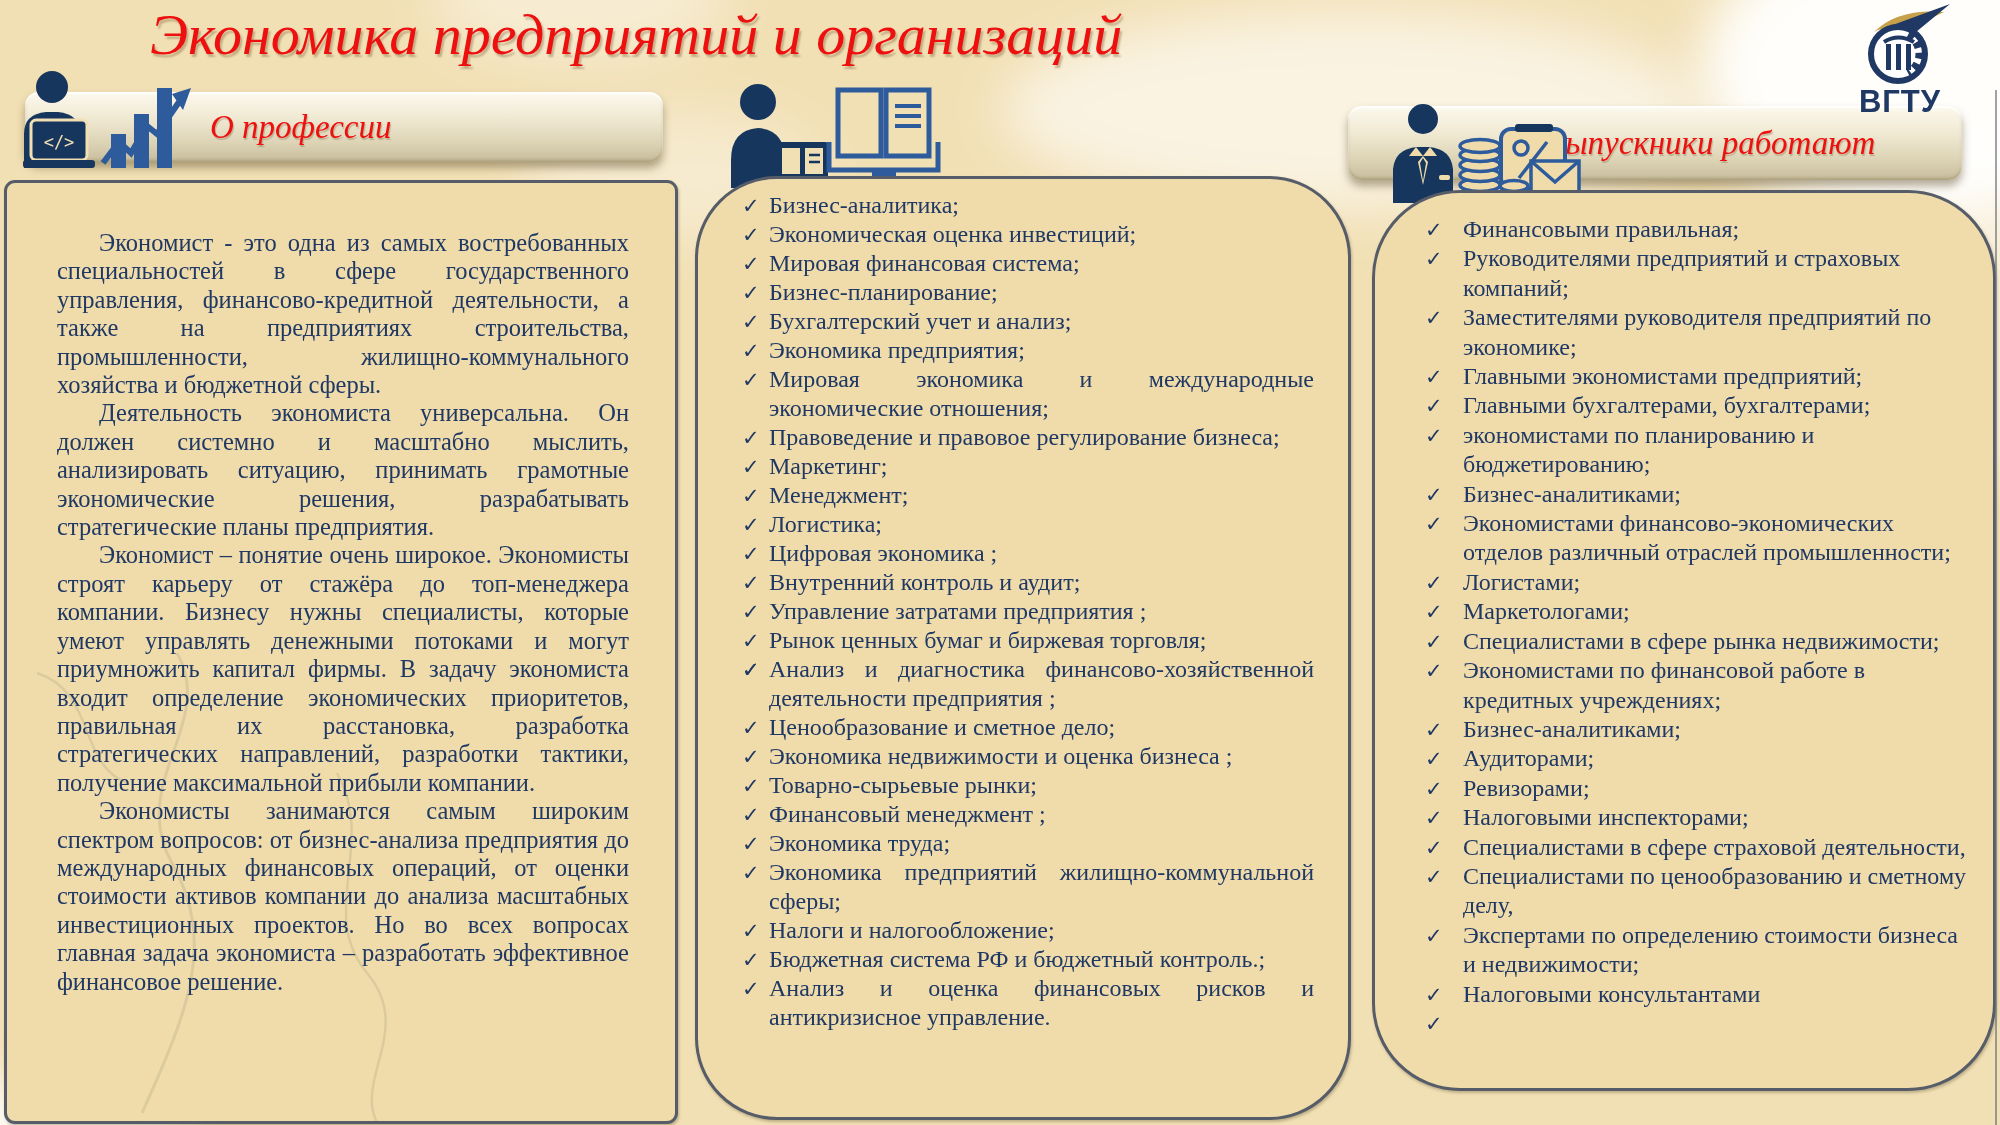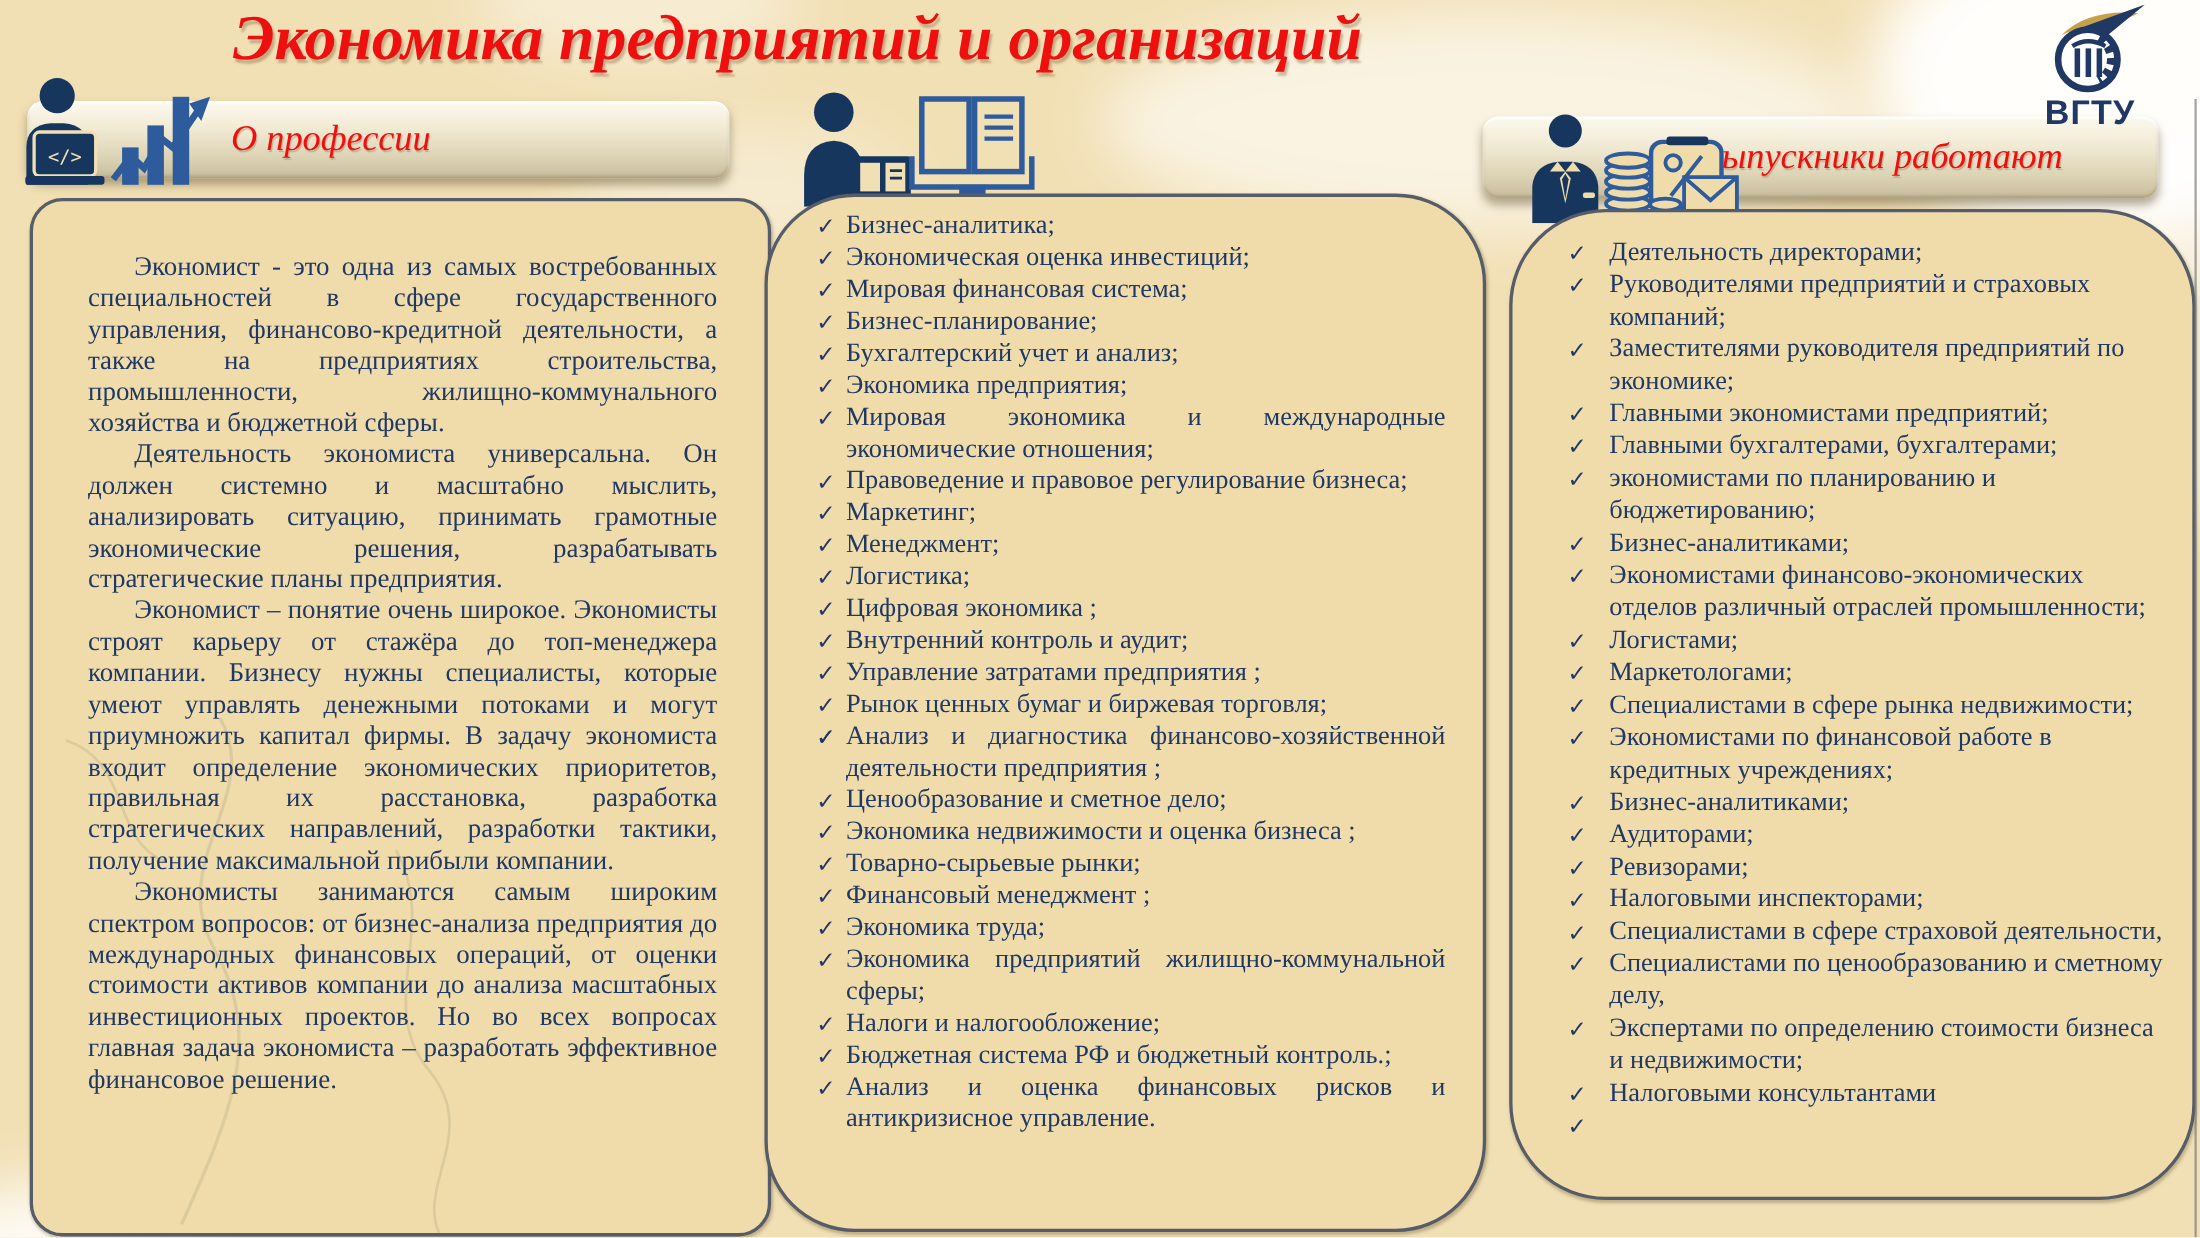--- a/index.html
+++ b/index.html
@@ -11,22 +11,22 @@
   
   .wash{position:absolute;border-radius:50%;filter:blur(26px);pointer-events:none;}
   .wash1{left:1700px;top:-80px;width:430px;height:300px;background:rgba(255,255,255,.95);}
   .wash2{left:1000px;top:10px;width:700px;height:200px;background:rgba(255,255,255,.6);}
   .wash3{left:1880px;top:120px;width:240px;height:360px;background:rgba(255,255,255,.45);}
   .wash4{left:-70px;top:1075px;width:260px;height:130px;background:rgba(255,255,255,.85);}
   .wash5{left:520px;top:110px;width:300px;height:130px;background:rgba(255,255,255,.35);}
   .wash6{left:430px;top:-60px;width:300px;height:120px;background:rgba(255,255,255,.4);}
 
   .title{
-    position:absolute;left:150px;top:2px;width:1150px;text-align:center;
-    font-style:italic;font-weight:bold;font-size:58px;line-height:66px;white-space:nowrap;
+    position:absolute;left:150px;top:2px;width:1150px;
+    font-style:italic;font-weight:normal;font-size:58px;line-height:66px;white-space:nowrap;
     color:var(--red,#ee0f0f);text-shadow:2px 3px 2px rgba(110,75,35,.35);
   }
 
   
   .bar{
     position:absolute;border-radius:14px;
     background:linear-gradient(180deg,#fcf9ee 0%,#f0e9d2 38%,#ddd4b6 72%,#c7bd9c 100%);
     box-shadow:0 6px 9px rgba(105,90,55,.5), inset 0 2px 2px #ffffff, inset 0 -2px 3px rgba(140,125,85,.45);
   }
   .bar1{left:25px;top:92px;width:638px;height:70px;}
@@ -45,21 +45,21 @@
   .icon1{left:15px;top:70px;}
   .icon2{left:726px;top:80px;}
   .icon3{left:1383px;top:103px;}
 
   
   .panel{
     position:absolute;background:var(--tan-panel,#f0dcab);
     border:3px solid var(--panel-border,#565c68);overflow:hidden;
     box-shadow:1px 2px 3px rgba(90,80,50,.35);
   }
-  .panel1{left:27px;top:180px;width:668px;height:938px;border-radius:30px;}
+  .panel1{left:4px;top:180px;width:668px;height:938px;border-radius:11px;}
   .panel2{left:695px;top:176px;width:650px;height:938px;border-radius:82px;}
   .panel3{left:1372px;top:190px;width:618px;height:895px;border-radius:88px;}
 
   .panel1 .body{
     position:absolute;left:50px;right:46px;top:46px;
     color:var(--navy,#1f3864);font-size:24.5px;line-height:28.4px;text-align:justify;
   }
   .panel1 .body p{margin:0;text-indent:42px;}
 
   .checklist{list-style:none;margin:0;padding:0;color:var(--navy,#1f3864);}
@@ -200,21 +200,21 @@
         <li><span class="check">✓</span><span>Экономика труда;</span></li>
         <li><span class="check">✓</span><span>Экономика предприятий жилищно-коммунальной сферы;</span></li>
         <li><span class="check">✓</span><span>Налоги и налогообложение;</span></li>
         <li><span class="check">✓</span><span>Бюджетная система РФ и бюджетный контроль.;</span></li>
         <li><span class="check">✓</span><span>Анализ и оценка финансовых рисков и антикризисное управление.</span></li>
       </ul>
   </div>
 
   <div class="panel panel3">
     <ul class="checklist">
-        <li><span class="check">✓</span><span>Деятельность директорами;</span></li>
+        <li><span class="check">✓</span><span>Финансовыми правильная;</span></li>
         <li><span class="check">✓</span><span>Руководителями предприятий и страховых компаний;</span></li>
         <li><span class="check">✓</span><span>Заместителями руководителя предприятий по экономике;</span></li>
         <li><span class="check">✓</span><span>Главными экономистами предприятий;</span></li>
         <li><span class="check">✓</span><span>Главными бухгалтерами, бухгалтерами;</span></li>
         <li><span class="check">✓</span><span>экономистами по планированию и бюджетированию;</span></li>
         <li><span class="check">✓</span><span>Бизнес-аналитиками;</span></li>
         <li><span class="check">✓</span><span>Экономистами финансово-экономических отделов различный отраслей промышленности;</span></li>
         <li><span class="check">✓</span><span>Логистами;</span></li>
         <li><span class="check">✓</span><span>Маркетологами;</span></li>
         <li><span class="check">✓</span><span>Специалистами в сфере рынка недвижимости;</span></li>

